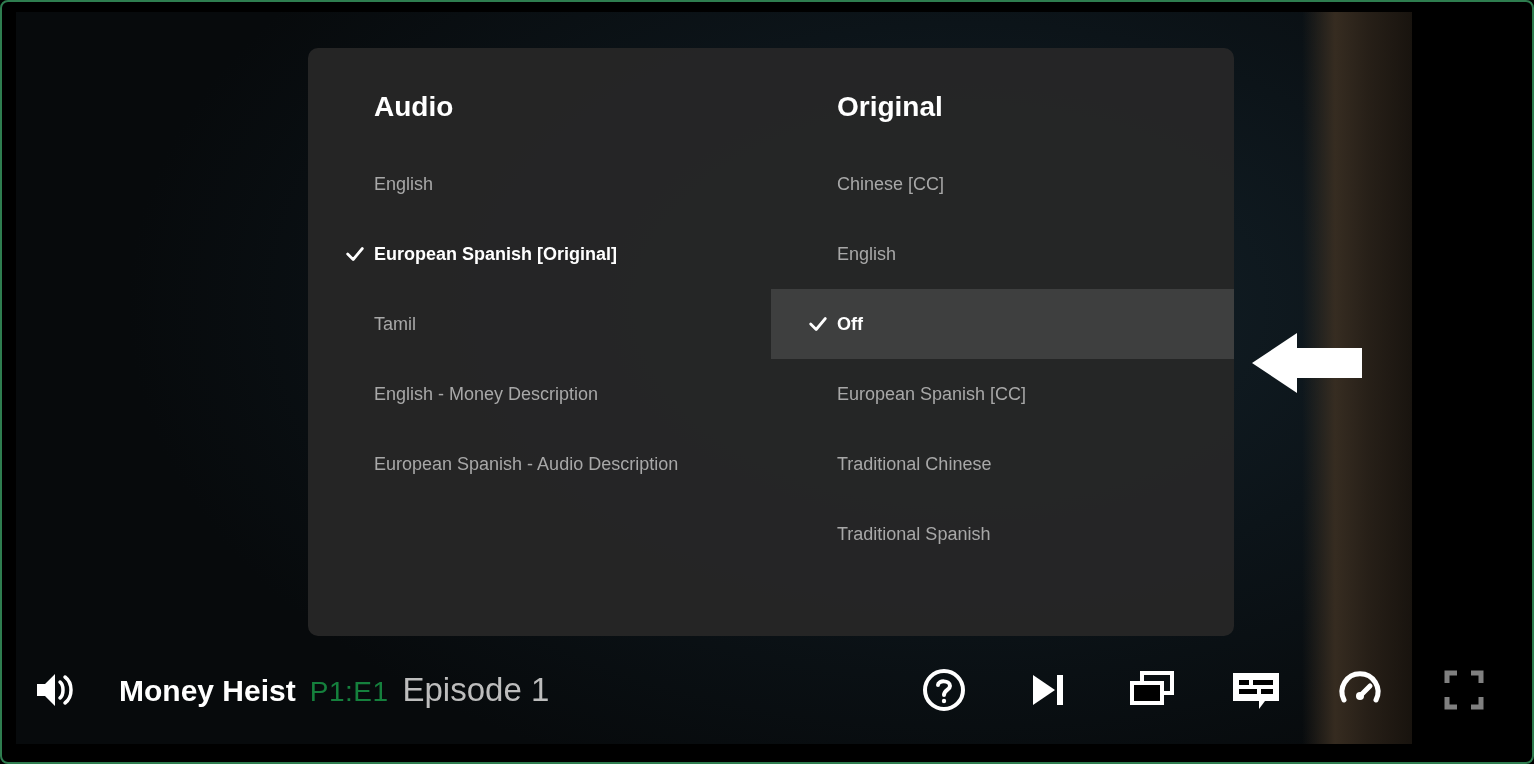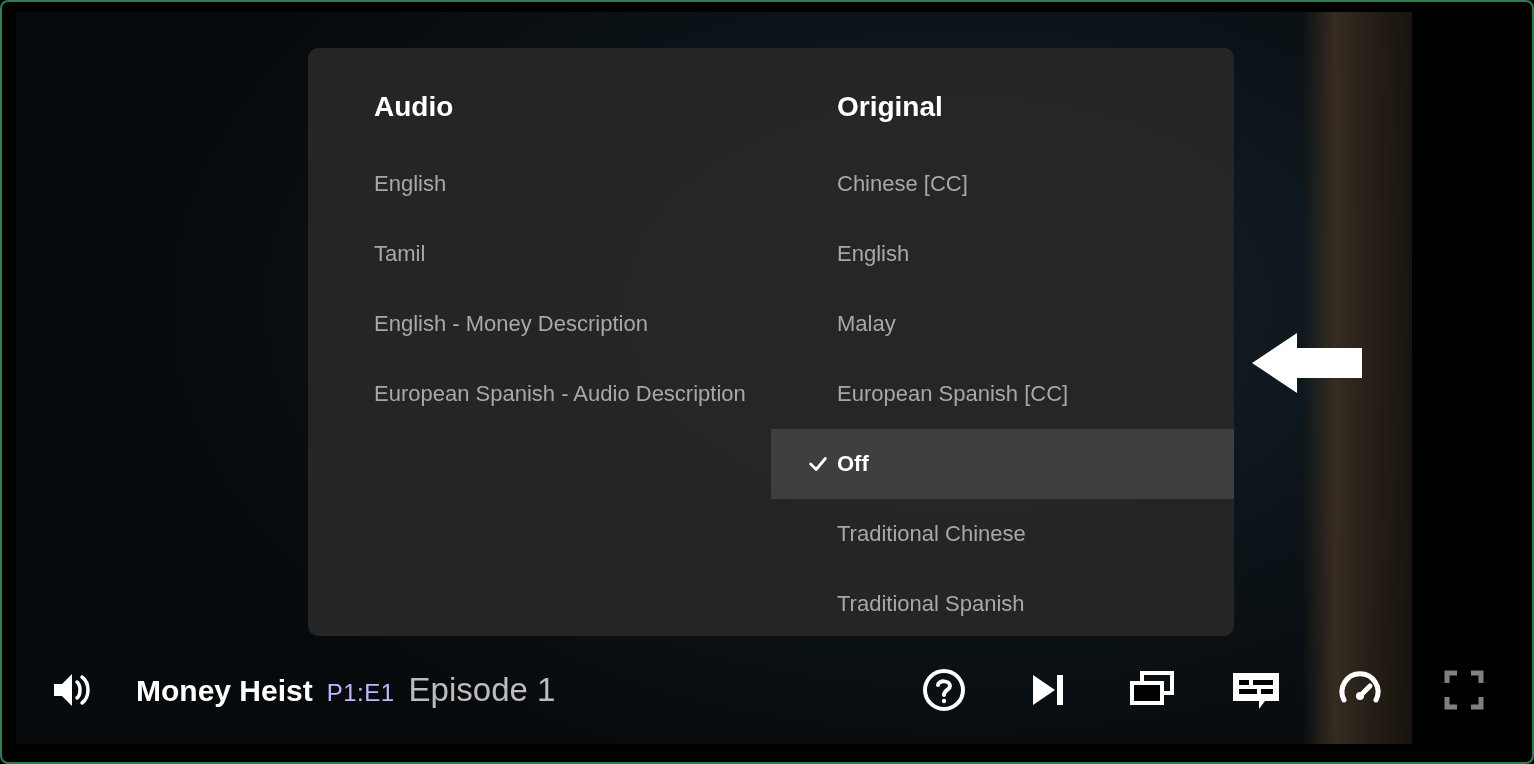--- a/index.html
+++ b/index.html
@@ -73,21 +73,21 @@
     font-weight: 700;
     color: #fff;
     padding: 12px 44px 26px 66px;
   }
   .option {
     display: flex;
     align-items: center;
     height: 70px;
     padding-left: 28px;
     color: #a8a8a8;
-    font-size: 22px;
+    font-size: 18px;
     cursor: pointer;
   }
   .option .check {
     width: 38px;
     display: flex;
     justify-content: center;
     color: #fff;
     visibility: hidden;
   }
   .option.selected .check { visibility: visible; }
@@ -98,37 +98,37 @@
     position: absolute;
     left: 1250px;
     top: 326px;
     width: 110px;
     height: 70px;
     pointer-events: none;
   }
 
   .controls {
     position: absolute;
-    left: 40px;
+    left: 23px;
     right: 30px;
     bottom: 42px;
     height: 60px;
     display: flex;
     align-items: center;
     gap: 18px;
   }
   .title-block {
     display: flex;
     align-items: baseline;
     gap: 14px;
     margin-left: 16px;
     flex: 0 0 auto;
   }
   .show-title { font-size: 30px; font-weight: 700; color: #fff; }
-  .ep-code   { font-size: 24px; color: #c4b5fd; font-weight: 500; letter-spacing: 0.5px; }
+  .ep-code   { font-size: 28px; color: #15803d; font-weight: 500; letter-spacing: 0.5px; }
   .ep-name   { font-size: 33px; color: #bdbdbd; }
 
   .spacer { flex: 1; }
 
   .ctrl-btn {
     width: 60px;
     height: 60px;
     display: flex;
     align-items: center;
     justify-content: center;
@@ -151,20 +151,28 @@
       <div class="col-header">Audio</div>
       <div class="options">
           <div class="option">
             <span class="check">
               <svg width="22" height="22" viewBox="0 0 24 24">
                 <path d="M4 12 L10 18 L20 6" stroke="#fff" stroke-width="3" fill="none" stroke-linecap="round" stroke-linejoin="round"></path>
               </svg>
             </span>
             <span class="opt-label">English</span>
           </div>
+          <div class="option selected">
+            <span class="check">
+              <svg width="22" height="22" viewBox="0 0 24 24">
+                <path d="M4 12 L10 18 L20 6" stroke="#fff" stroke-width="3" fill="none" stroke-linecap="round" stroke-linejoin="round"></path>
+              </svg>
+            </span>
+            <span class="opt-label">European Spanish [Original]</span>
+          </div>
           <div class="option">
             <span class="check">
               <svg width="22" height="22" viewBox="0 0 24 24">
                 <path d="M4 12 L10 18 L20 6" stroke="#fff" stroke-width="3" fill="none" stroke-linecap="round" stroke-linejoin="round"></path>
               </svg>
             </span>
             <span class="opt-label">Tamil</span>
           </div>
           <div class="option">
             <span class="check">
@@ -196,43 +204,35 @@
             <span class="opt-label">Chinese [CC]</span>
           </div>
           <div class="option">
             <span class="check">
               <svg width="22" height="22" viewBox="0 0 24 24">
                 <path d="M4 12 L10 18 L20 6" stroke="#fff" stroke-width="3" fill="none" stroke-linecap="round" stroke-linejoin="round"></path>
               </svg>
             </span>
             <span class="opt-label">English</span>
           </div>
-          <div class="option">
-            <span class="check">
-              <svg width="22" height="22" viewBox="0 0 24 24">
-                <path d="M4 12 L10 18 L20 6" stroke="#fff" stroke-width="3" fill="none" stroke-linecap="round" stroke-linejoin="round"></path>
-              </svg>
-            </span>
-            <span class="opt-label">Malay</span>
+          <div class="option selected highlight">
+            <span class="check">
+              <svg width="22" height="22" viewBox="0 0 24 24">
+                <path d="M4 12 L10 18 L20 6" stroke="#fff" stroke-width="3" fill="none" stroke-linecap="round" stroke-linejoin="round"></path>
+              </svg>
+            </span>
+            <span class="opt-label">Off</span>
           </div>
           <div class="option">
             <span class="check">
               <svg width="22" height="22" viewBox="0 0 24 24">
                 <path d="M4 12 L10 18 L20 6" stroke="#fff" stroke-width="3" fill="none" stroke-linecap="round" stroke-linejoin="round"></path>
               </svg>
             </span>
             <span class="opt-label">European Spanish [CC]</span>
-          </div>
-          <div class="option selected highlight">
-            <span class="check">
-              <svg width="22" height="22" viewBox="0 0 24 24">
-                <path d="M4 12 L10 18 L20 6" stroke="#fff" stroke-width="3" fill="none" stroke-linecap="round" stroke-linejoin="round"></path>
-              </svg>
-            </span>
-            <span class="opt-label">Off</span>
           </div>
           <div class="option">
             <span class="check">
               <svg width="22" height="22" viewBox="0 0 24 24">
                 <path d="M4 12 L10 18 L20 6" stroke="#fff" stroke-width="3" fill="none" stroke-linecap="round" stroke-linejoin="round"></path>
               </svg>
             </span>
             <span class="opt-label">Traditional Chinese</span>
           </div>
           <div class="option">

